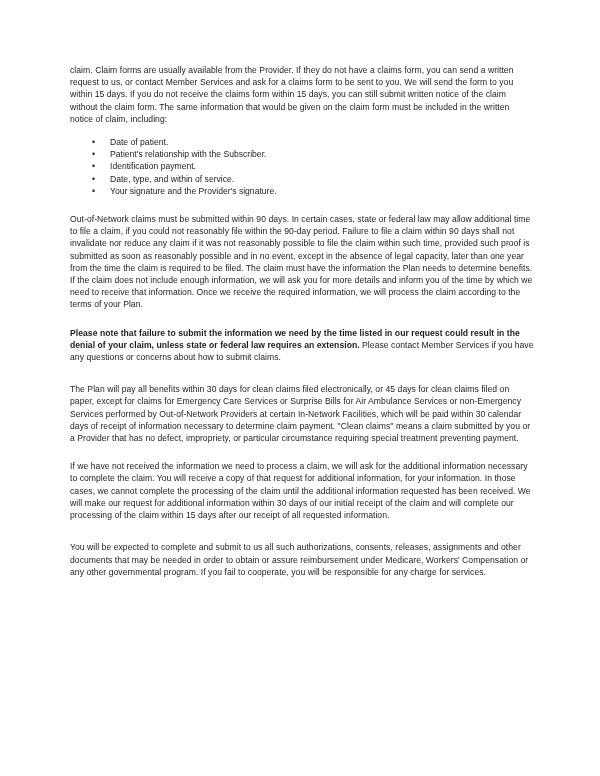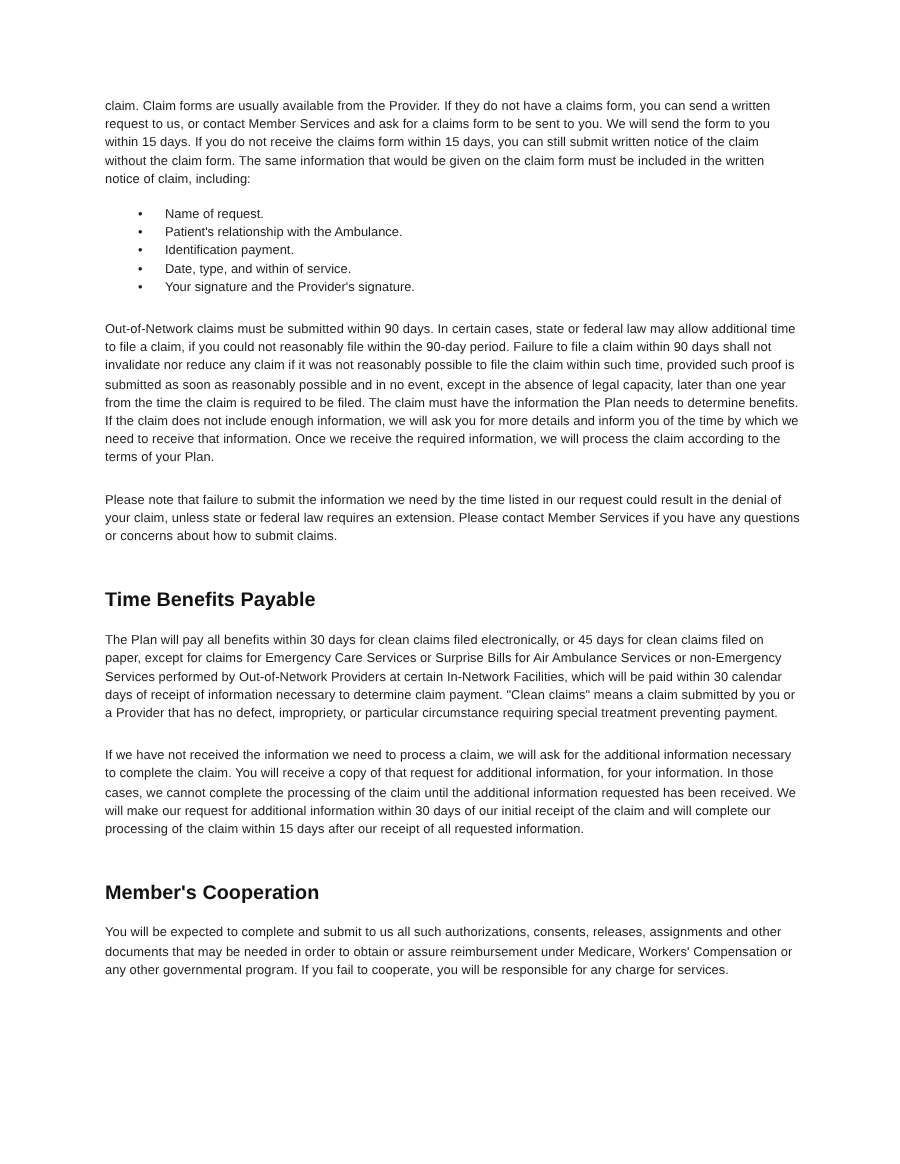--- a/index.html
+++ b/index.html
@@ -58,21 +58,21 @@
   h2.section-heading {
     font-size: 13.2px;
     line-height: 16px;
     font-weight: bold;
     margin: 0 0 12px 0;
     padding-top: 9px;
     color: #111111;
     letter-spacing: 0.002em;
   }
   .strong-lead {
-    font-weight: normal;
+    font-weight: bold;
   }
   .spacer-lg {
     height: 9px;
   }
   .spacer-sm {
     height: 5px;
   }
   .page-number {
     position: absolute;
     left: 0;
@@ -89,25 +89,25 @@
 
 <div class="page">
 
   <div class="content">
 
     <p class="body-text">claim.  Claim forms are usually available from the Provider.  If they do not have a claims form, you can send a written request to us, or contact Member Services and ask for a claims form to be sent to you. We will send the form to you within 15 days. If you do not receive the claims form within 15 days, you can still submit written notice of the claim without the claim form.  The same information that would be given on the claim form must be included in the written notice of claim, including:</p>
 
     <ul class="bullets">
       <li>
         <span class="bullet-glyph">•</span>
-        <span>Name of request.</span>
+        <span>Date of patient.</span>
       </li>
       <li>
         <span class="bullet-glyph">•</span>
-        <span>Patient's relationship with the Ambulance.</span>
+        <span>Patient's relationship with the Subscriber.</span>
       </li>
       <li>
         <span class="bullet-glyph">•</span>
         <span>Identification payment.</span>
       </li>
       <li>
         <span class="bullet-glyph">•</span>
         <span>Date, type, and within of service.</span>
       </li>
       <li>
@@ -119,31 +119,29 @@
     <div class="spacer-sm"></div>
 
     <p class="body-text">Out-of-Network claims must be submitted within 90 days.  In certain cases, state or federal law may allow additional time to file a claim, if you could not reasonably file within the  90-day period.  Failure to file a claim within 90 days shall not invalidate nor reduce any claim if it was not reasonably possible to file the claim within such time, provided such proof is submitted as soon as reasonably possible and in no event, except in the absence of legal capacity, later than one year from the time the claim is required to be filed.  The claim must have the information the Plan needs to determine benefits.  If the claim does not include enough information, we will ask you for more details and inform you of the time by which we need to receive that information. Once we receive the required information, we will process the claim according to the terms of your Plan.</p>
 
     <div class="spacer-sm"></div>
 
     <p class="body-text"><span class="strong-lead">Please note that failure to submit the information we need by the time listed in our request could result in the denial of your claim, unless state or federal law requires an extension.</span><span>  Please contact Member Services if you have any questions or concerns about how to submit claims.</span></p>
 
     <div class="spacer-lg"></div>
 
-    <h2 class="section-heading">Time Benefits Payable</h2>
 
     <p class="body-text">The Plan will pay all benefits within 30 days for clean claims filed electronically, or 45 days for clean claims filed on paper, except for claims for Emergency Care Services or Surprise Bills for Air Ambulance Services or non-Emergency Services performed by Out-of-Network Providers at certain In-Network Facilities, which will be paid within 30 calendar days of receipt of information necessary to determine claim payment. "Clean claims" means a claim submitted by you or a Provider that has no defect, impropriety, or particular circumstance requiring special treatment preventing payment.</p>
 
     <div class="spacer-sm"></div>
 
     <p class="body-text">If we have not received the information we need to process a claim, we will ask for the additional information necessary to complete the claim.  You will receive a copy of that request for additional information, for your information.  In those cases, we cannot complete the processing of the claim until the additional information requested has been received.  We will make our request for additional information within 30 days of our initial receipt of the claim and will complete our processing of the claim within 15 days after our receipt of all requested information.</p>
 
     <div class="spacer-lg"></div>
 
-    <h2 class="section-heading">Member's Cooperation</h2>
 
     <p class="body-text">You will be expected to complete and submit to us all such authorizations, consents, releases, assignments and other documents that may be needed in order to obtain or assure reimbursement under Medicare, Workers' Compensation or any other governmental program.  If you fail to cooperate, you will be responsible for any charge for services.</p>
 
     <div class="spacer-lg"></div>
 
 
   </div>
 
 
 </div>

